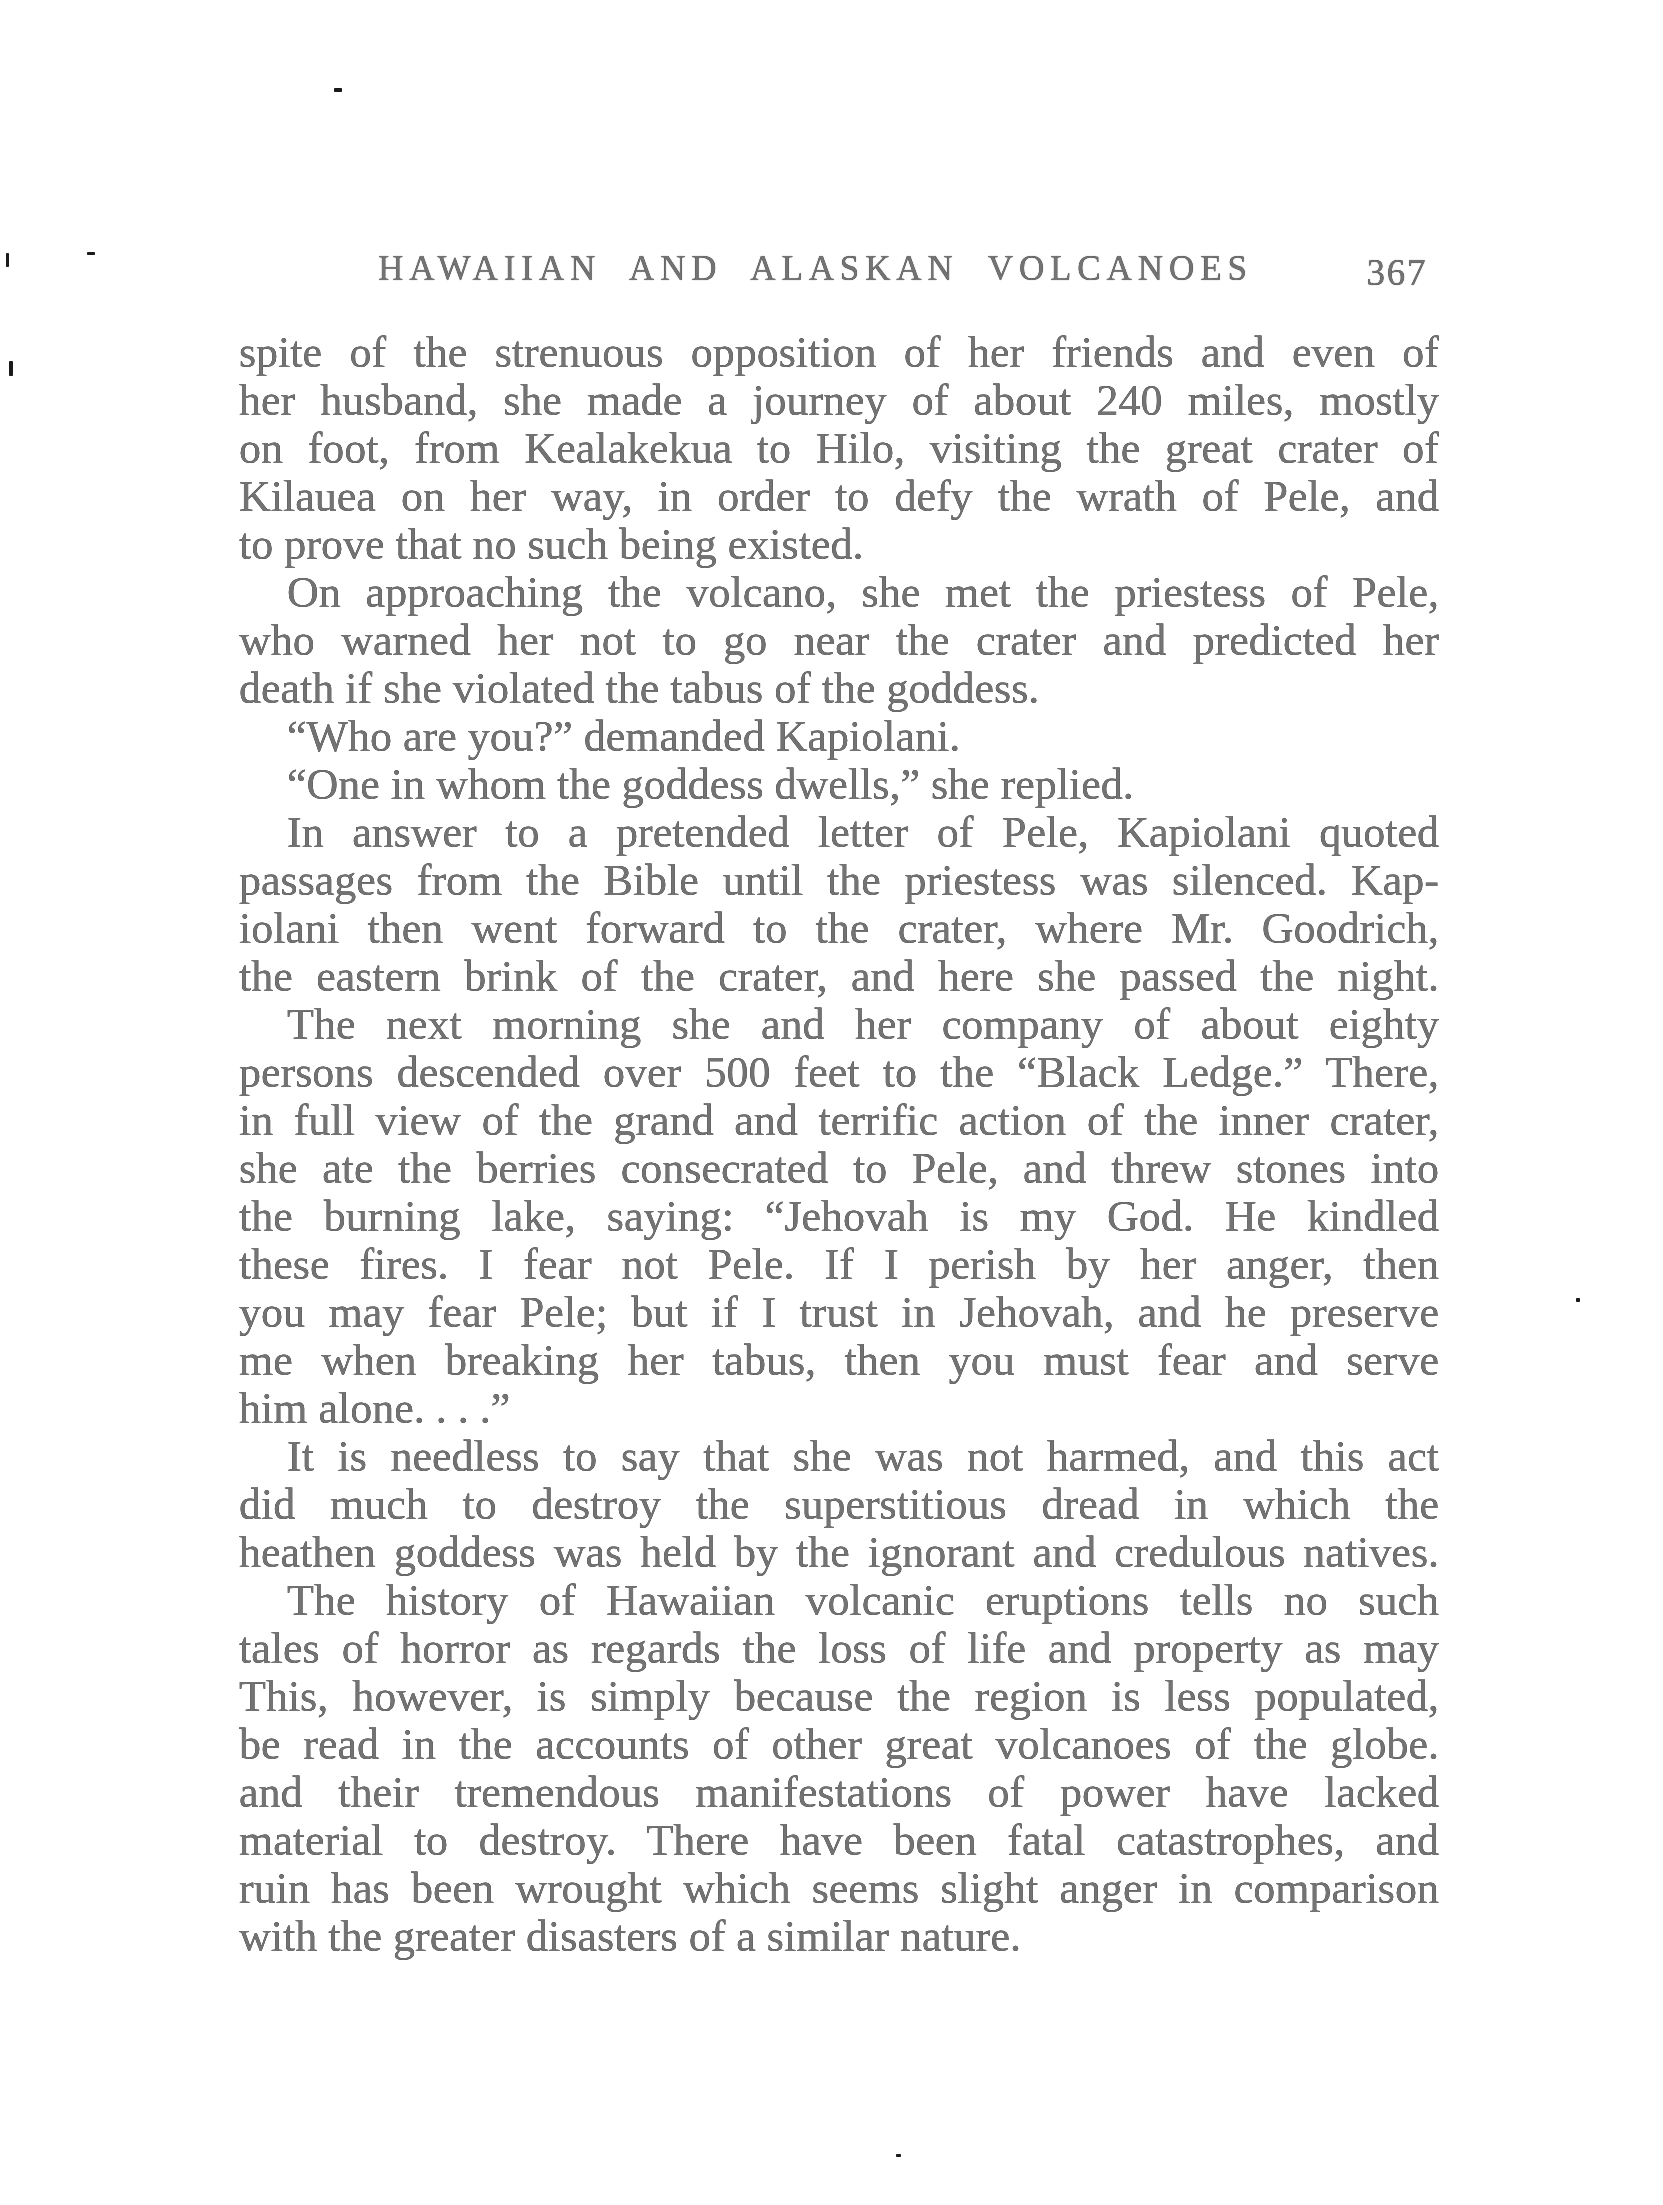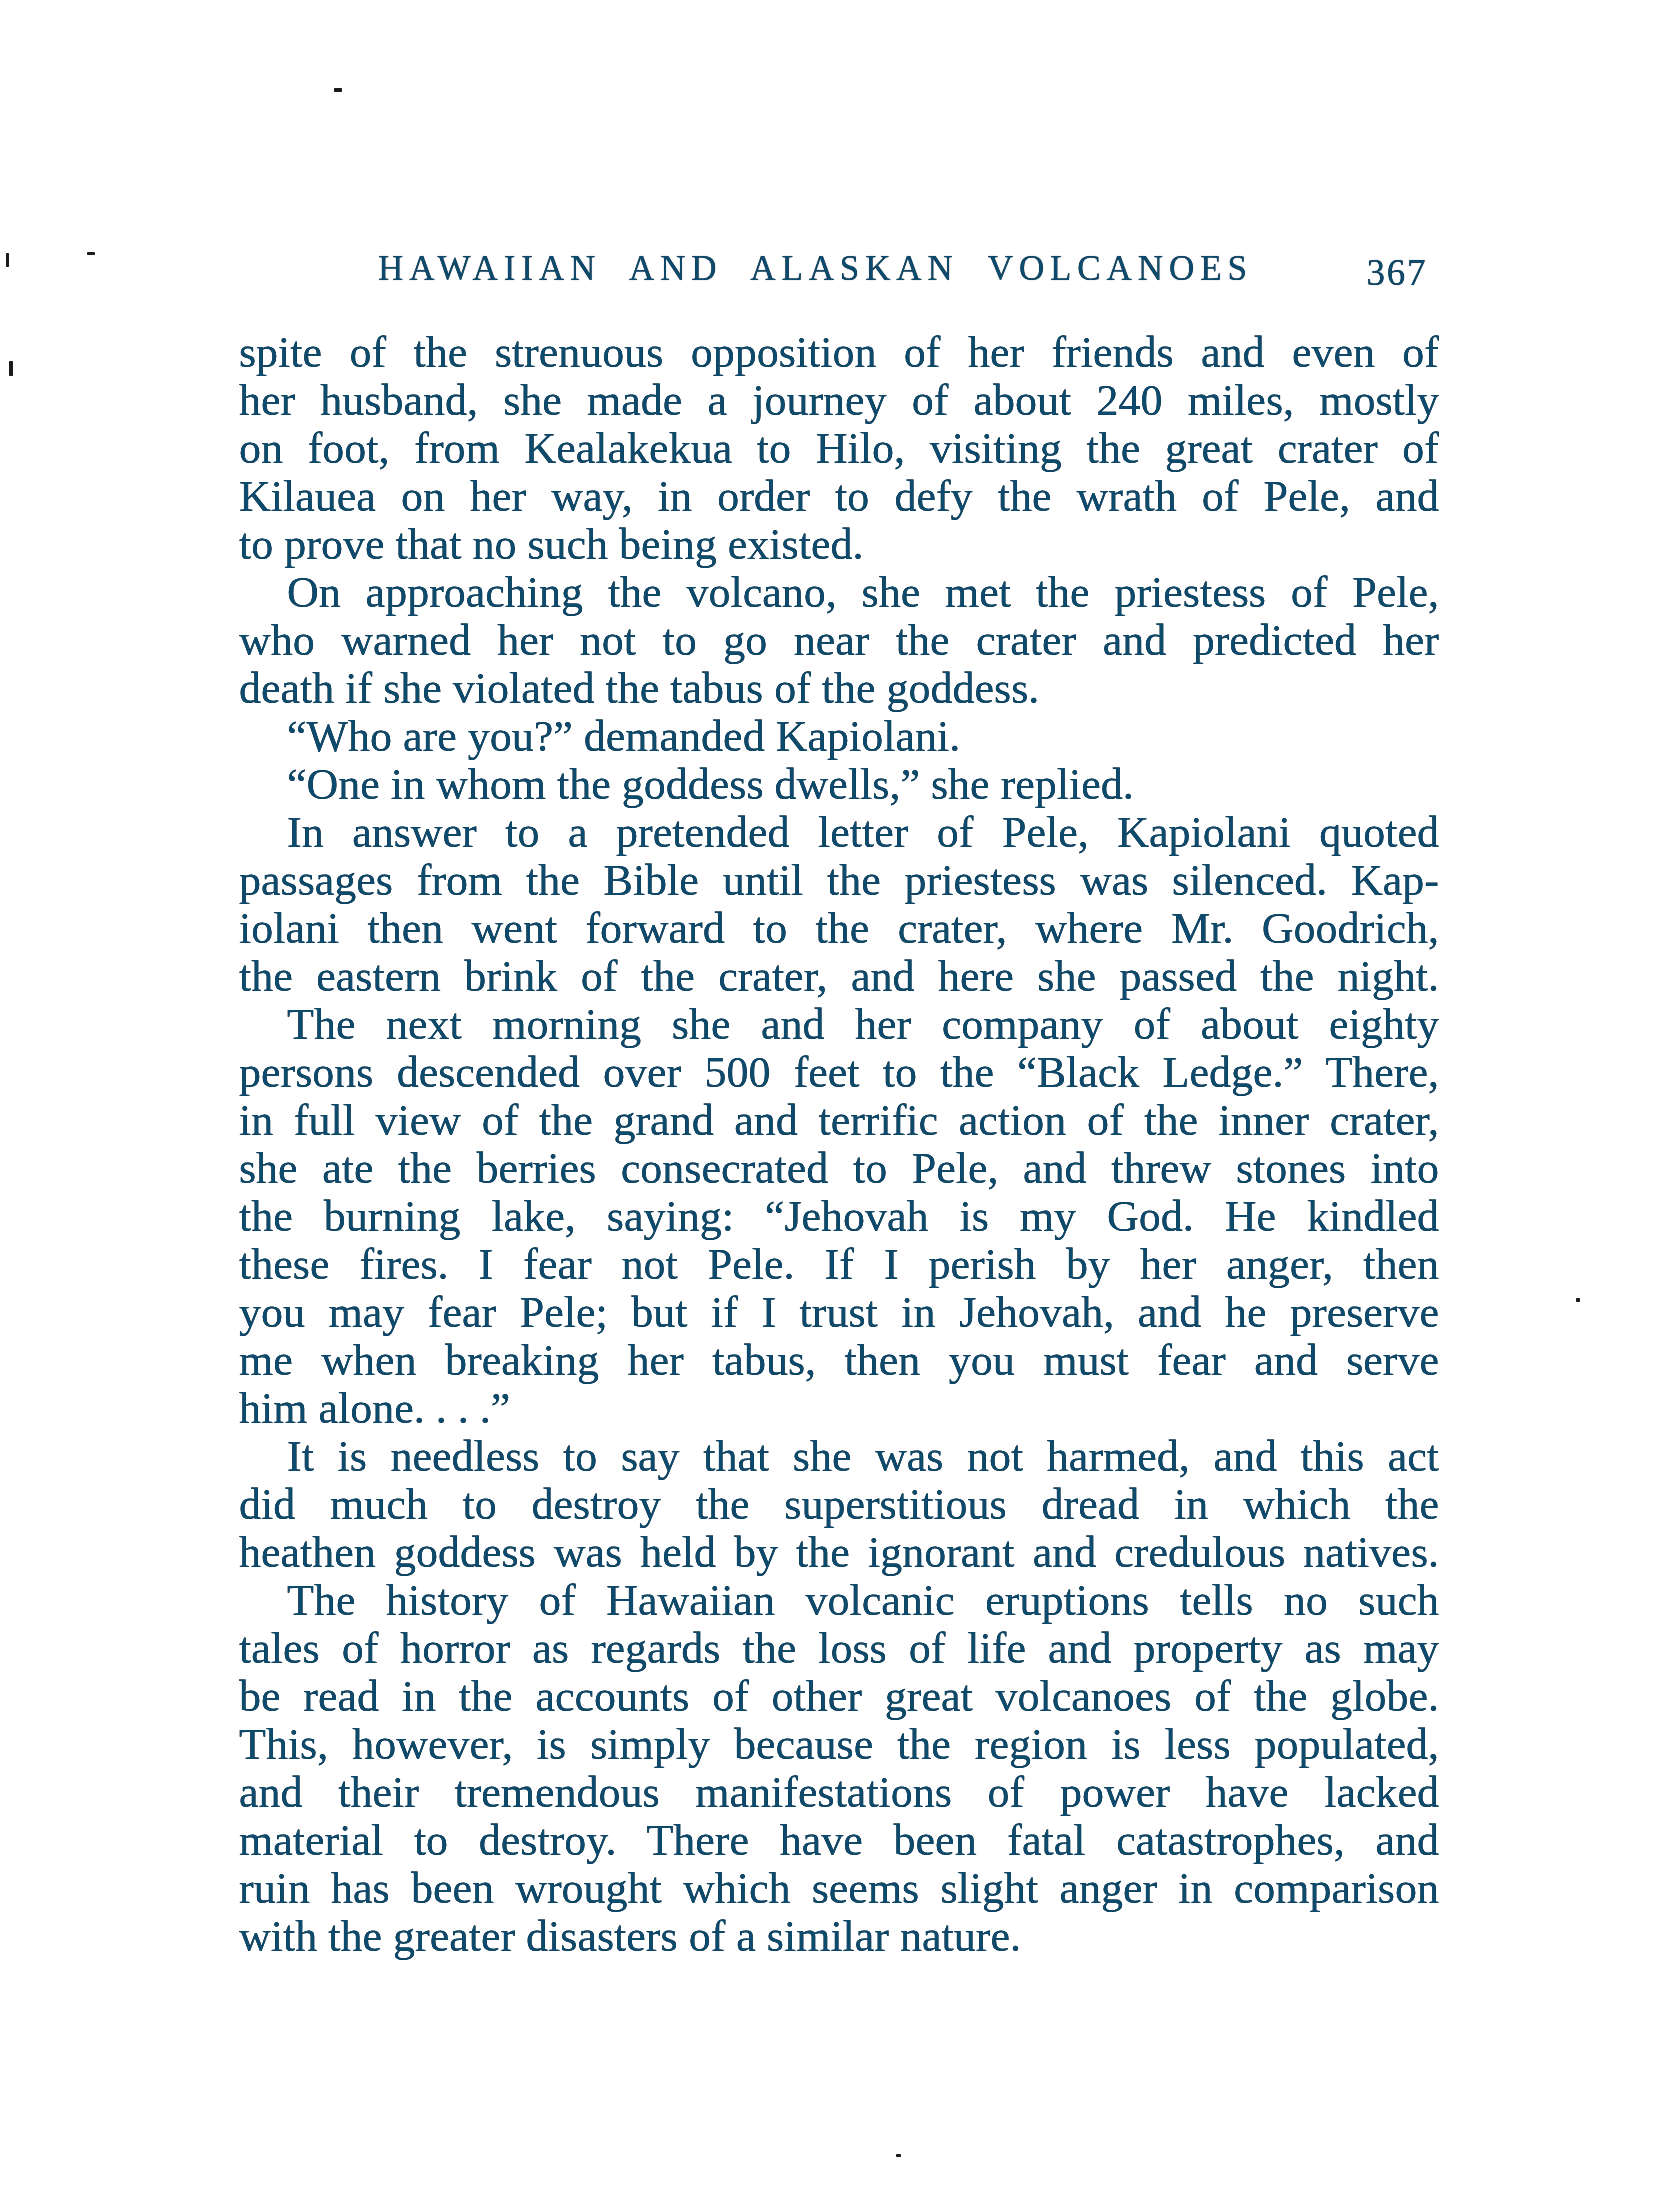--- a/index.html
+++ b/index.html
@@ -1,21 +1,21 @@
 <!DOCTYPE html>
 <html style="font-size:13.5px"><head>
 <meta charset="utf-8">
 <style>
   html, body { margin: 0; padding: 0; background: #ffffff; }
   .page {
     position: relative;
     width: 1664px;
     height: 2205px;
     background: #ffffff;
-    color: #0c4a6e;
+    color: #737373;
     font-family: "Liberation Serif", serif;
     overflow: hidden;
   }
   .header {
     position: absolute;
     left: 239px;
     top: 246px;
     width: 1200px;
     height: 54px;
   }
@@ -112,22 +112,22 @@
         <div class="pline left">him alone. . . .”</div>
       </div>
       <div class="paragraph">
         <div class="pline indent">It is needless to say that she was not harmed, and this act</div>
         <div class="pline">did much to destroy the superstitious dread in which the</div>
         <div class="pline">heathen goddess was held by the ignorant and credulous natives.</div>
       </div>
       <div class="paragraph">
         <div class="pline indent">The history of Hawaiian volcanic eruptions tells no such</div>
         <div class="pline">tales of horror as regards the loss of life and property as may</div>
+        <div class="pline">This, however, is simply because the region is less populated,</div>
         <div class="pline">be read in the accounts of other great volcanoes of the globe.</div>
-        <div class="pline">This, however, is simply because the region is less populated,</div>
         <div class="pline">and their tremendous manifestations of power have lacked</div>
         <div class="pline">material to destroy.  There have been fatal catastrophes, and</div>
         <div class="pline">ruin has been wrought which seems slight anger in comparison</div>
         <div class="pline left">with the greater disasters of a similar nature.</div>
       </div>
     </div>
 
   <div class="speck" style="left:5.9px;  top:253px;  width:3.4px;  height:13.5px;"></div>
   <div class="speck" style="left:9.3px; top:361px;  width:3.4px;  height:15px;"></div>
   <div class="speck" style="left:334px;top:88px;  width:7.6px;  height:4.2px;"></div>

